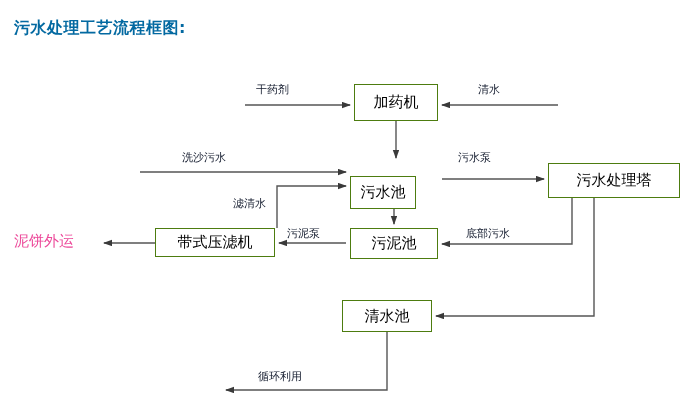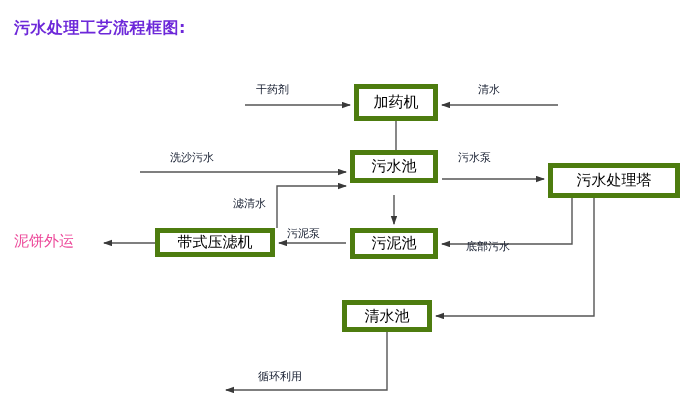--- a/index.html
+++ b/index.html
@@ -18,33 +18,33 @@
     background: #ffffff;
     overflow: hidden;
   }
   #diagram-title {
     position: absolute;
     left: 14px;
     top: 18px;
     font-size: 16px;
     font-weight: bold;
     letter-spacing: 0.5px;
-    color: #6d28d9;
+    color: #0369a1;
     white-space: nowrap;
   }
   #flow-svg {
     position: absolute;
     left: 0;
     top: 0;
     width: 700px;
     height: 420px;
   }
   .node-box {
     position: absolute;
-    border: 5px solid #4d7c0f;
+    border: 1px solid #4d7c0f;
     background: #ffffff;
     box-sizing: border-box;
     display: flex;
     align-items: center;
     justify-content: center;
     font-size: 15px;
     color: #000000;
     white-space: nowrap;
   }
   .edge-label {
@@ -106,21 +106,21 @@
       <path d="M594,198 L594,316 L436,316" marker-end="url(#arrowL)"></path>
 
       <path d="M387,332 L387,390 L226,390" marker-end="url(#arrowL)"></path>
     </g>
   </svg>
 
   <div class="node-box" style="left:354px; top:84px; width:84px; height:37px;">
     <span>加药机</span>
   </div>
 
-  <div class="node-box" style="left:350px; top:150px; width:88px; height:33px;">
+  <div class="node-box" style="left:350px; top:176px; width:66px; height:33px;">
     <span>污水池</span>
   </div>
 
   <div class="node-box" style="left:548px; top:163px; width:132px; height:35px;">
     <span>污水处理塔</span>
   </div>
 
   <div class="node-box" style="left:350px; top:228px; width:88px; height:31px;">
     <span>污泥池</span>
   </div>
@@ -130,27 +130,27 @@
   </div>
 
   <div class="node-box" style="left:342px; top:300px; width:90px; height:32px;text-align:center;">
     <span>清水池</span>
   </div>
 
   <div class="edge-label" style="left:256px; top:82px;">干药剂</div>
 
   <div class="edge-label" style="left:478px; top:82px;">清水</div>
 
-  <div class="edge-label" style="left:170px; top:150px;">洗沙污水</div>
+  <div class="edge-label" style="left:182px; top:150px;">洗沙污水</div>
 
   <div class="edge-label" style="left:233px; top:196px;">滤清水</div>
 
   <div class="edge-label" style="left:458px; top:150px;">污水泵</div>
 
   <div class="edge-label" style="left:287px; top:226px;">污泥泵</div>
 
-  <div class="edge-label" style="left:466px; top:226px;margin-top:13px;">底部污水</div>
+  <div class="edge-label" style="left:466px; top:226px;">底部污水</div>
 
   <div class="edge-label" style="left:258px; top:369px;">循环利用</div>
 
   <div class="terminal-label" style="left:14px; top:232px;">泥饼外运</div>
 
 </div>
 
 </body></html>

